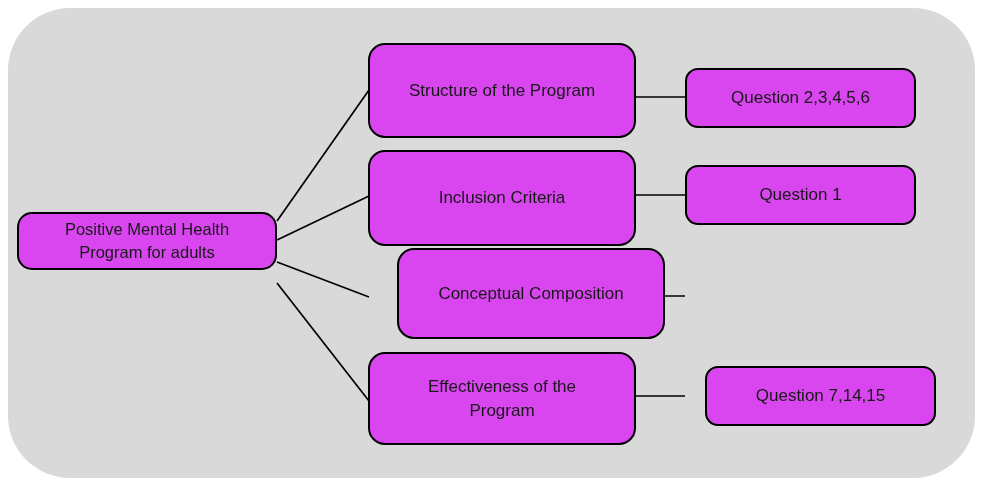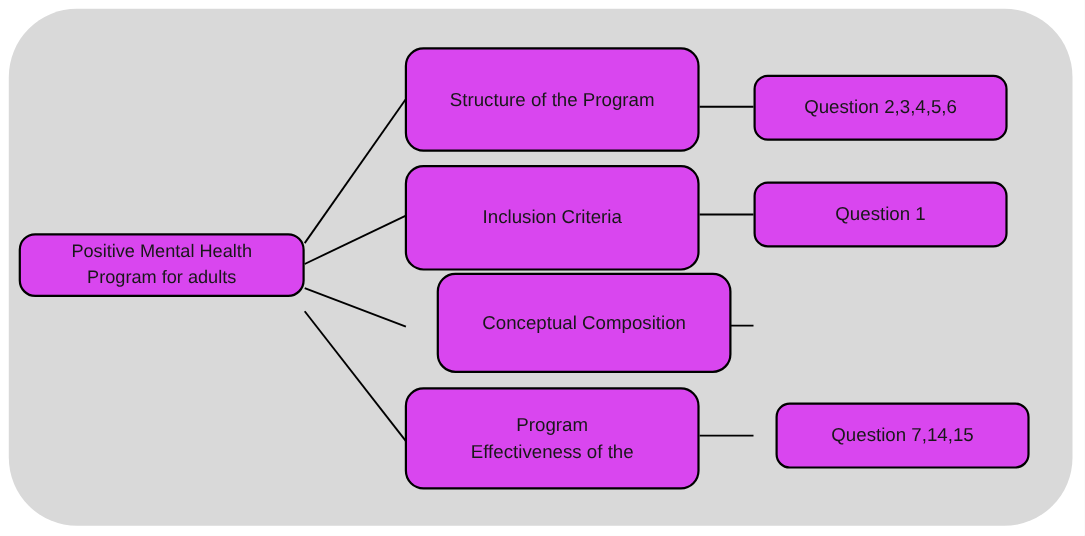--- a/index.html
+++ b/index.html
@@ -116,22 +116,22 @@
   </div>
 
   <div class="node branch b3">
     <div>
       <span>Conceptual Composition</span>
     </div>
   </div>
 
   <div class="node branch b4">
     <div>
+      <span>Effectiveness of the</span>
       <span>Program</span>
-      <span>Effectiveness of the</span>
     </div>
   </div>
 
   <div class="node leaf l1">
     <span>Question 2,3,4,5,6</span>
   </div>
 
   <div class="node leaf l2">
     <span>Question 1</span>
   </div>

